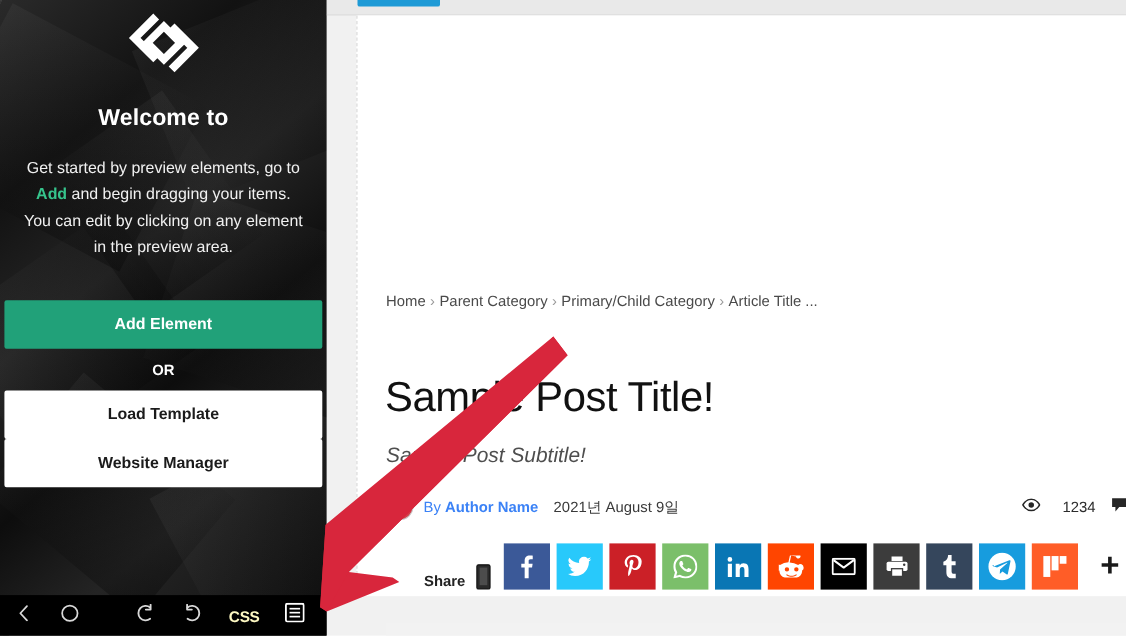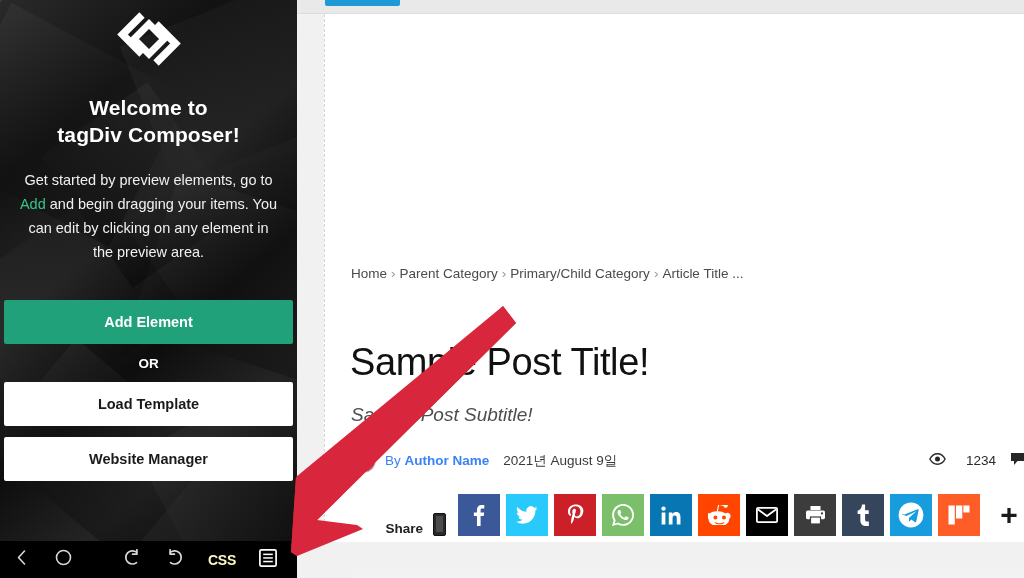--- a/index.html
+++ b/index.html
@@ -59,38 +59,38 @@
     font-size: 21px; font-weight: bold; line-height: 27px;
     text-align: center; letter-spacing: 0.1px;
   }
   .welcome-desc {
     margin-top: 20px;
     color: #f0f0f0;
     font-size: 14.5px; line-height: 24px;
     text-align: center;
     max-width: 262px;
   }
-  .welcome-desc .accent { color: #36c48c; }
+  .welcome-desc .accent { color: #36c48c; font-weight: bold; }
 
   .btn {
     margin-top: 0;
     width: 289px; height: 44px;
     display: flex; align-items: center; justify-content: center;
     font-size: 14.5px; font-weight: bold;
     cursor: pointer; border: none;
     border-radius: 2px;
     font-family: "Liberation Sans", sans-serif;
   }
   .btn-primary { background: #21a179; color: #ffffff; margin-top: 36px; }
   .or-label {
     margin-top: 12px; margin-bottom: 11px;
     color: #ffffff; font-size: 13.5px; font-weight: bold;
   }
   .btn-white { background: #ffffff; color: #1b1b1b; font-weight: bold; }
-  .btn-white + .btn-white { margin-top: 11px; }
+  .btn-white + .btn-white { }
 
   
   .toolbar {
     position: absolute; left: 0; bottom: 0;
     width: 297px; height: 37px;
     background: #000000;
     display: flex; align-items: center;
     padding: 0 6px;
     z-index: 5;
   }
@@ -253,21 +253,20 @@
             </g>
             <g fill="none" stroke="#ffffff" stroke-width="7">
               <path d="M40 12 L25 27 L40 42 L55 27 Z" transform="translate(0,4)"></path>
             </g>
           </svg>
         </span>
       </div>
 
       <div class="welcome-title">
         <div>Welcome to</div>
-        <div>tagDiv Composer!</div>
       </div>
 
       <div class="welcome-desc">
         <span>Get started by preview elements, go to </span><span class="accent">Add</span><span> and begin dragging your items. You can edit by clicking on any element in the preview area.</span>
       </div>
 
       <button class="btn btn-primary">Add Element</button>
       <div class="or-label">OR</div>
       <button class="btn btn-white">Load Template</button>
       <button class="btn btn-white">Website Manager</button>

